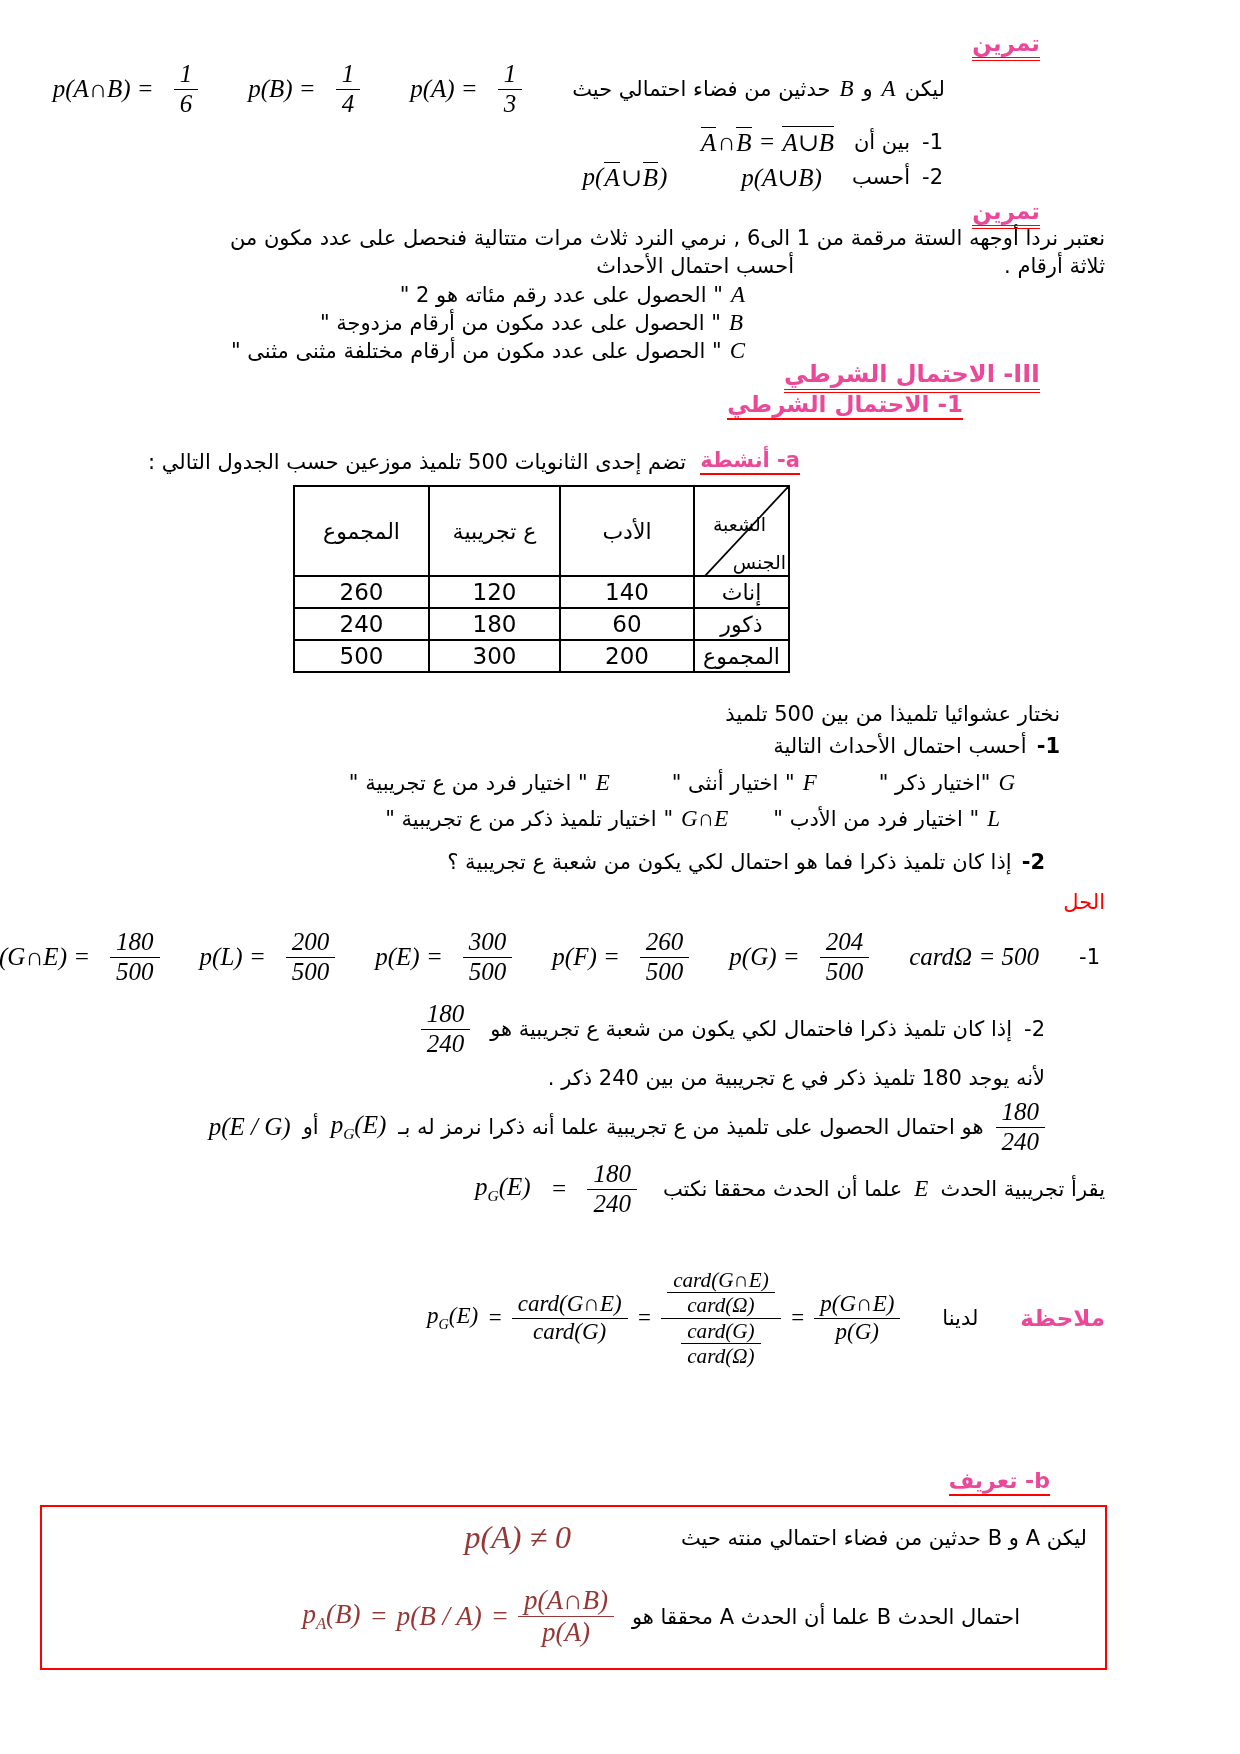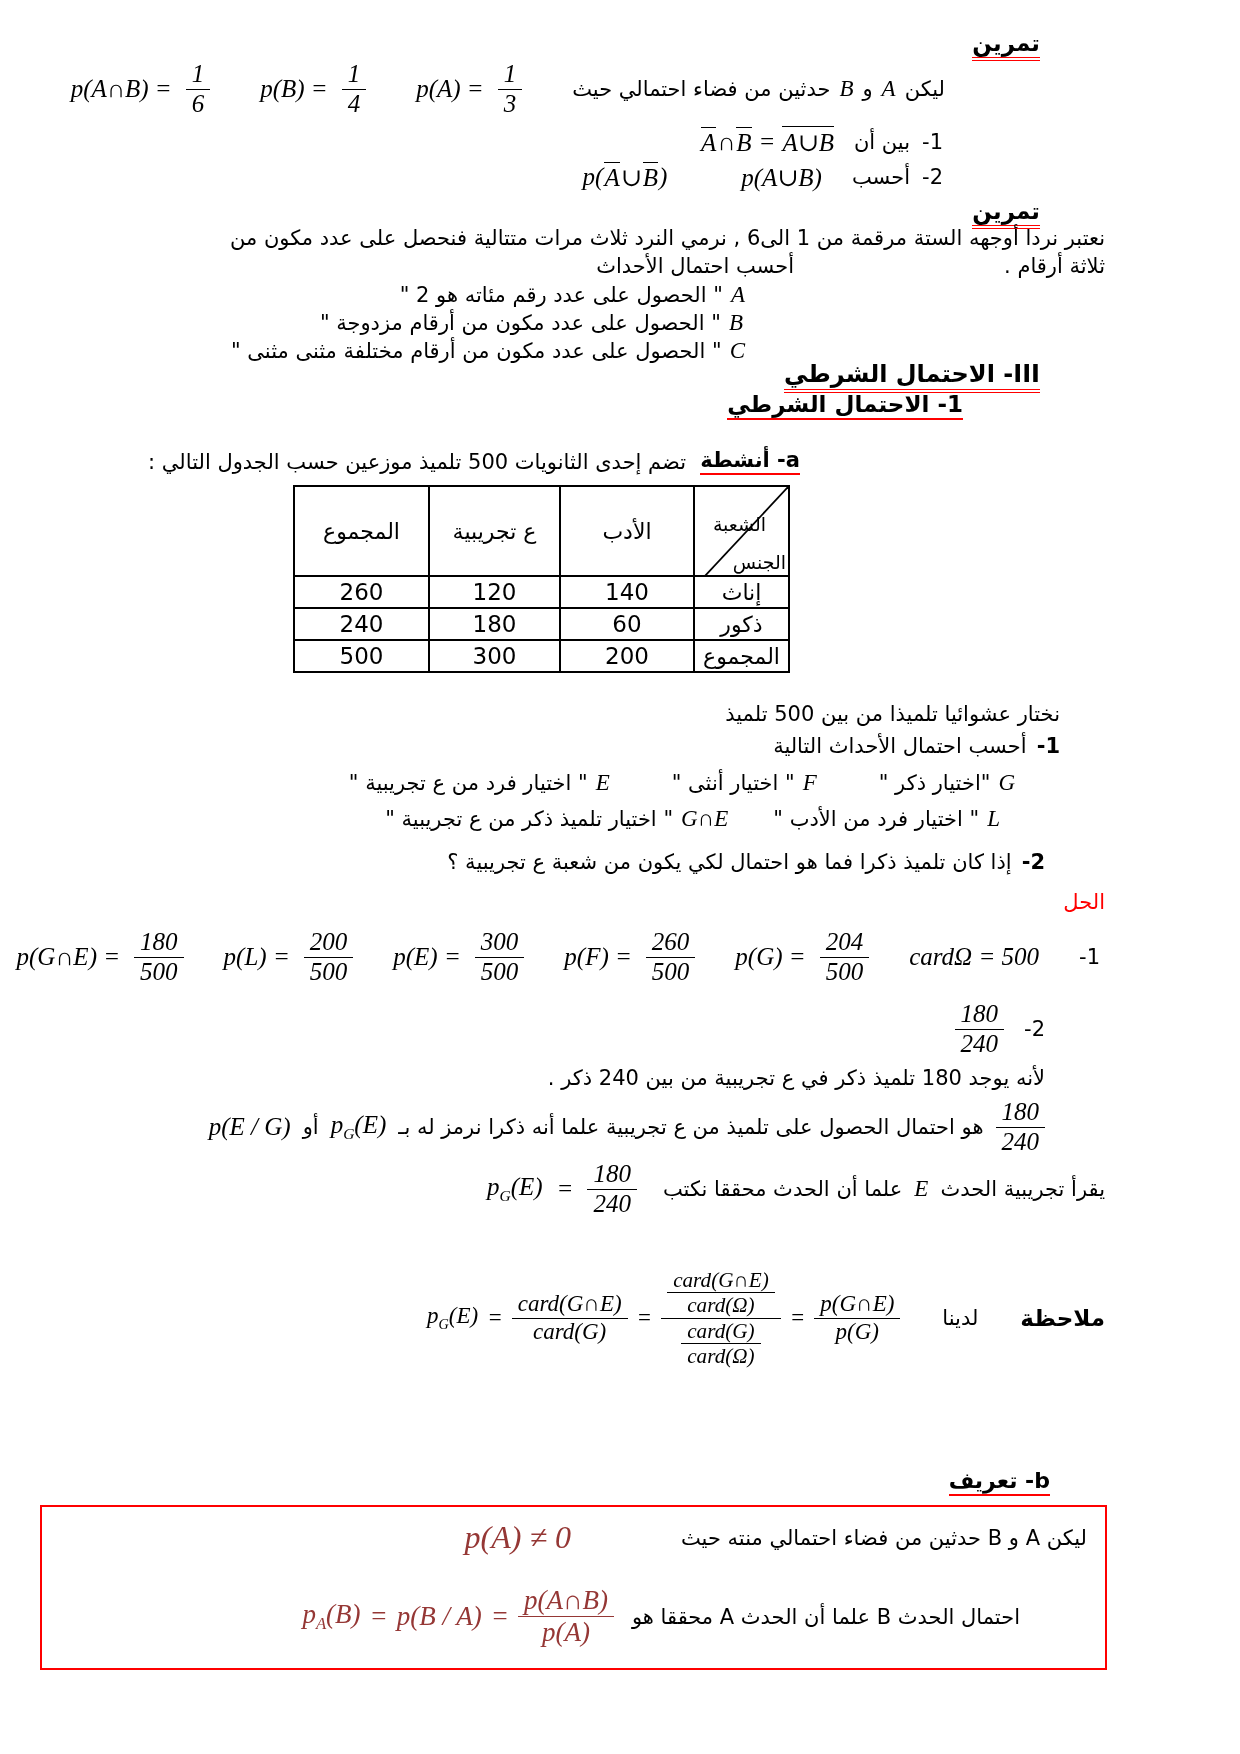--- a/index.html
+++ b/index.html
@@ -5,27 +5,27 @@
   *{margin:0;padding:0;box-sizing:border-box}
   html,body{width:1240px;height:1754px}
   body{
     background:#fff;color:#000;position:relative;direction:rtl;
     font-family:"DejaVu Sans",sans-serif;font-size:21px;
   }
   .abs{position:absolute}
   .row{display:flex;align-items:center}
   .ar{font-size:21px;white-space:nowrap}
   
-  .red-h{color:#000000;font-weight:bold;white-space:nowrap}
+  .red-h{color:#ec4899;font-weight:bold;white-space:nowrap}
   .dbl{border-bottom:4px double #f00;padding-bottom:1px}
   .sng{border-bottom:2px solid #f00;padding-bottom:1px}
   
   .math{
     font-family:"Liberation Serif","DejaVu Serif",serif;font-style:italic;
-    font-size:25px;direction:ltr;display:inline-flex;align-items:center;gap:14px;
+    font-size:25px;direction:ltr;display:inline-flex;align-items:center;gap:20px;
     white-space:nowrap;
   }
   .math.tight{gap:1px}
   .mt{font-family:Liberation Serif, serif;font-style:italic;
       direction:ltr;unicode-bidi:isolate;white-space:nowrap}
   .mt sub{font-size:0.62em}
   .frac{display:inline-flex;flex-direction:column;align-items:center;
         line-height:1.15;direction:ltr;vertical-align:middle}
   .frac>.num{padding:0 6px;border-bottom:1.6px solid currentColor}
   .frac>.den{padding:0 6px}
@@ -251,20 +251,21 @@
     <span>p(G∩E) =</span>
     <span class="frac">
       <span class="num">180</span>
       <span class="den">500</span>
     </span>
   </span>
 </div>
 
 <div class="abs row ar" style="top:1000px;right:195px;gap:12px">
   <span class="qnum">2-</span>
+  <span>إذا كان تلميذ ذكرا فاحتمال لكي يكون من شعبة ع تجريبية هو</span>
   <span class="math" style="margin-right:8px">
     <span class="frac">
       <span class="num">180</span>
       <span class="den">240</span>
     </span>
   </span>
 </div>
 
 <div class="abs ar" style="top:1066px;right:195px">لأنه يوجد 180 تلميذ ذكر في ع تجريبية من بين 240 ذكر .</div>
 

